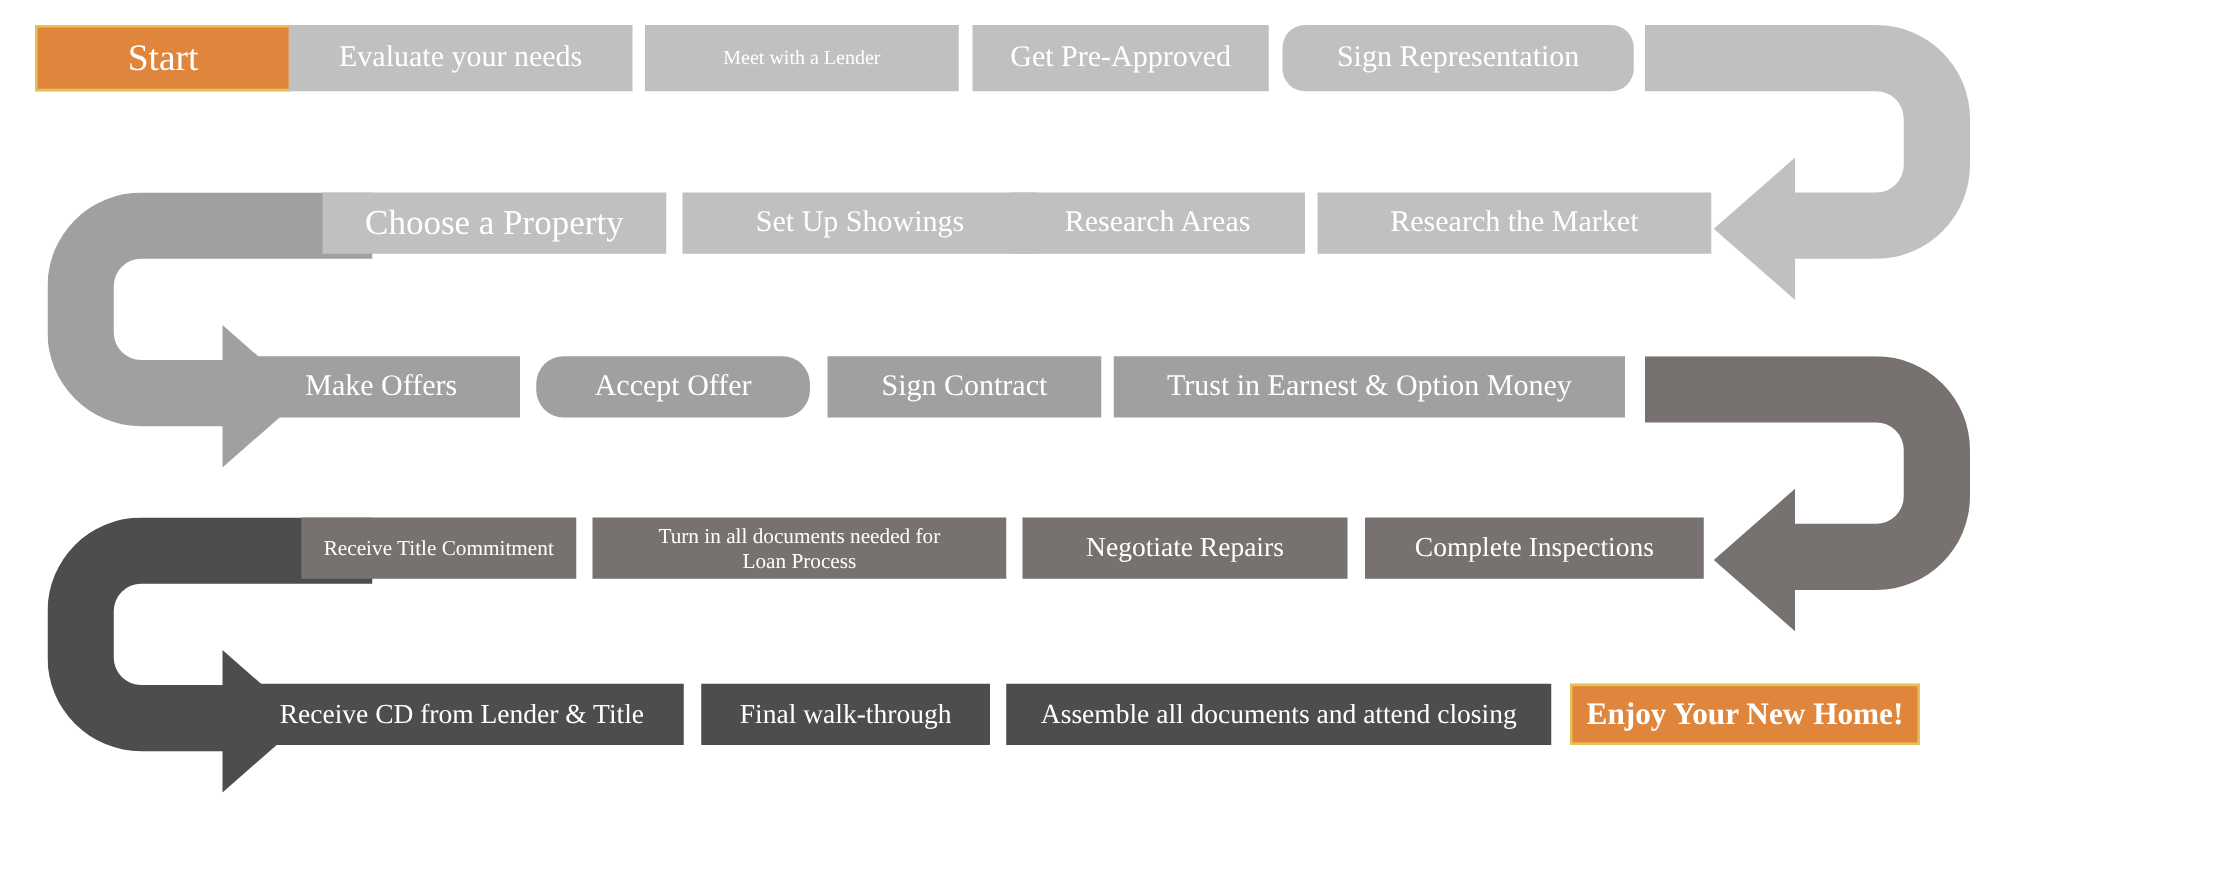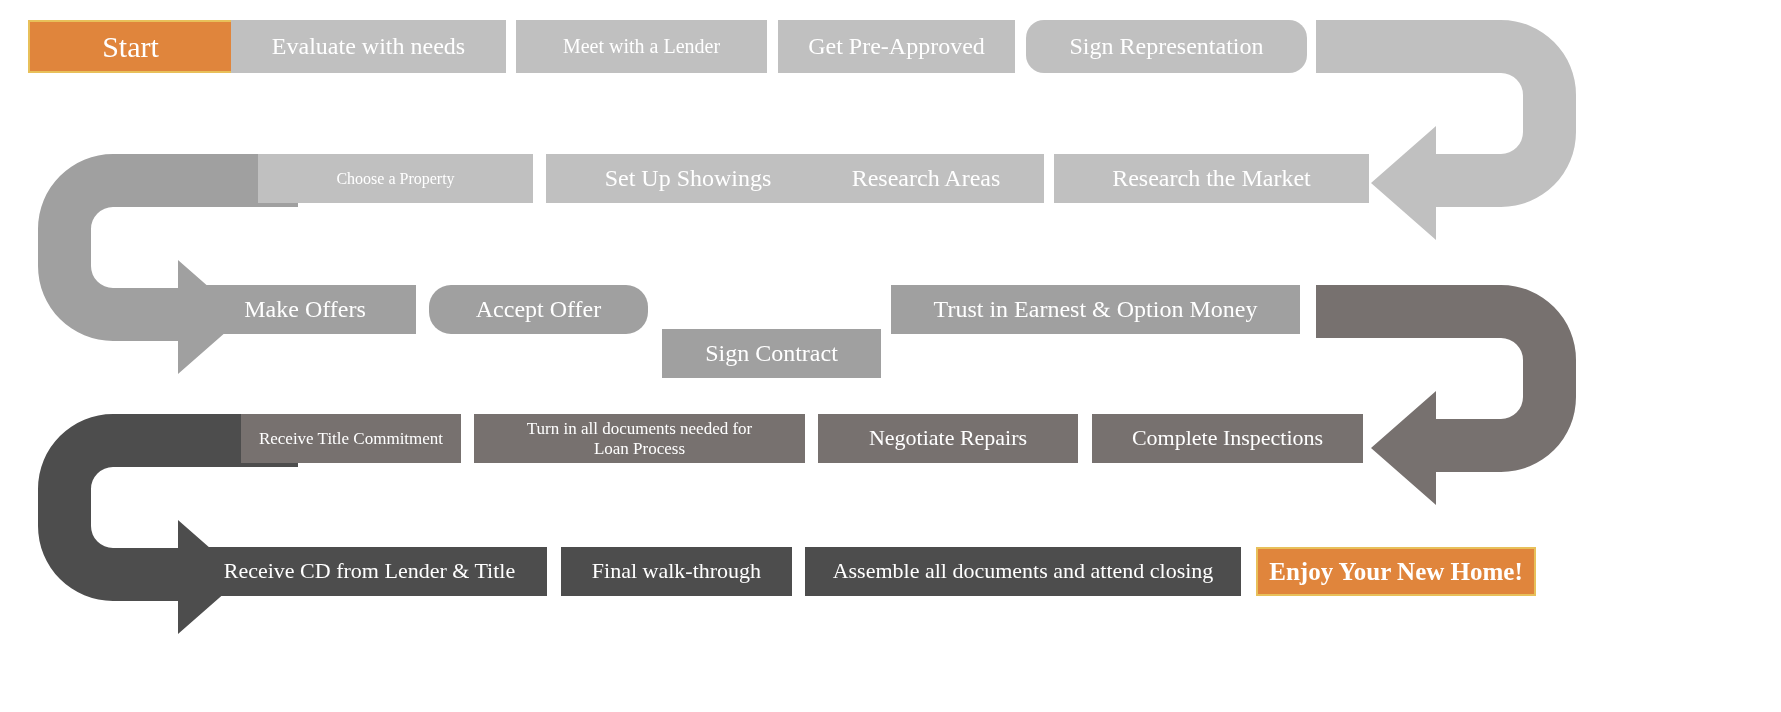--- a/index.html
+++ b/index.html
@@ -118,33 +118,33 @@
                L 75,134
                A 22,22 0 0 1 53,112
                L 53,75
                A 22,22 0 0 1 75,53
                L 260,53
                Z" fill="#4d4d4d"></path>
     </svg>
   </div>
 
   <div class="box" style="left: 28px; top: 20px; width: 205px; height: 53px; font-size: 30px; background: rgb(224, 133, 60); color: rgb(255, 255, 255); border: 2px solid rgb(232, 192, 90);">Start</div>
-  <div class="box" style="left: 231px; top: 20px; width: 275px; height: 53px; font-size: 24px; background: rgb(192, 192, 192); color: rgb(255, 255, 255);">Evaluate with needs</div>
-  <div class="box" style="left: 516px; top: 20px; width: 251px; height: 53px; font-size: 20px; background: rgb(192, 192, 192); color: rgb(255, 255, 255);">Meet with a Lender</div>
+  <div class="box" style="left: 231px; top: 20px; width: 275px; height: 53px; font-size: 24px; background: rgb(192, 192, 192); color: rgb(255, 255, 255);">Evaluate your needs</div>
+  <div class="box" style="left: 516px; top: 20px; width: 251px; height: 53px; font-size: 16px; background: rgb(192, 192, 192); color: rgb(255, 255, 255);">Meet with a Lender</div>
   <div class="box" style="left: 778px; top: 20px; width: 237px; height: 53px; font-size: 24px; background: rgb(192, 192, 192); color: rgb(255, 255, 255);">Get Pre-Approved</div>
   <div class="box" style="left: 1026px; top: 20px; width: 281px; height: 53px; font-size: 24px; background: rgb(192, 192, 192); color: rgb(255, 255, 255); border-radius: 18px;">Sign Representation</div>
 
-  <div class="box" style="left: 258px; top: 154px; width: 275px; height: 49px; font-size: 16px; background: rgb(192, 192, 192); color: rgb(255, 255, 255);">Choose a Property</div>
+  <div class="box" style="left: 258px; top: 154px; width: 275px; height: 49px; font-size: 28px; background: rgb(192, 192, 192); color: rgb(255, 255, 255);">Choose a Property</div>
   <div class="box" style="left: 546px; top: 154px; width: 284px; height: 49px; font-size: 24px; background: rgb(192, 192, 192); color: rgb(255, 255, 255);">Set Up Showings</div>
   <div class="box" style="left: 808px; top: 154px; width: 236px; height: 49px; font-size: 24px; background: rgb(192, 192, 192); color: rgb(255, 255, 255);">Research Areas</div>
   <div class="box" style="left: 1054px; top: 154px; width: 315px; height: 49px; font-size: 24px; background: rgb(192, 192, 192); color: rgb(255, 255, 255);">Research the Market</div>
 
   <div class="box" style="left: 194px; top: 285px; width: 222px; height: 49px; font-size: 24px; background: rgb(160, 160, 160); color: rgb(255, 255, 255);">Make Offers</div>
   <div class="box" style="left: 429px; top: 285px; width: 219px; height: 49px; font-size: 24px; background: rgb(160, 160, 160); color: rgb(255, 255, 255); border-radius: 22px;">Accept Offer</div>
-  <div class="box" style="left: 662px; top: 285px; width: 219px; height: 49px; font-size: 24px; background: rgb(160, 160, 160); color: rgb(255, 255, 255); margin-top: 44px;">Sign Contract</div>
+  <div class="box" style="left: 662px; top: 285px; width: 219px; height: 49px; font-size: 24px; background: rgb(160, 160, 160); color: rgb(255, 255, 255);">Sign Contract</div>
   <div class="box" style="left: 891px; top: 285px; width: 409px; height: 49px; font-size: 24px; background: rgb(160, 160, 160); color: rgb(255, 255, 255);">Trust in Earnest &amp; Option Money</div>
 
   <div class="box" style="left: 241px; top: 414px; width: 220px; height: 49px; font-size: 17px; background: rgb(119, 113, 111); color: rgb(255, 255, 255);">Receive Title Commitment</div>
   <div class="box" style="left: 474px; top: 414px; width: 331px; height: 49px; font-size: 17px; background: rgb(119, 113, 111); color: rgb(255, 255, 255);">Turn in all documents needed for
 Loan Process</div>
   <div class="box" style="left: 818px; top: 414px; width: 260px; height: 49px; font-size: 22px; background: rgb(119, 113, 111); color: rgb(255, 255, 255);">Negotiate Repairs</div>
   <div class="box" style="left: 1092px; top: 414px; width: 271px; height: 49px; font-size: 22px; background: rgb(119, 113, 111); color: rgb(255, 255, 255);">Complete Inspections</div>
 
   <div class="box" style="left: 192px; top: 547px; width: 355px; height: 49px; font-size: 22px; background: rgb(77, 77, 77); color: rgb(255, 255, 255);">Receive CD from Lender &amp; Title</div>
   <div class="box" style="left: 561px; top: 547px; width: 231px; height: 49px; font-size: 22px; background: rgb(77, 77, 77); color: rgb(255, 255, 255);">Final walk-through</div>

